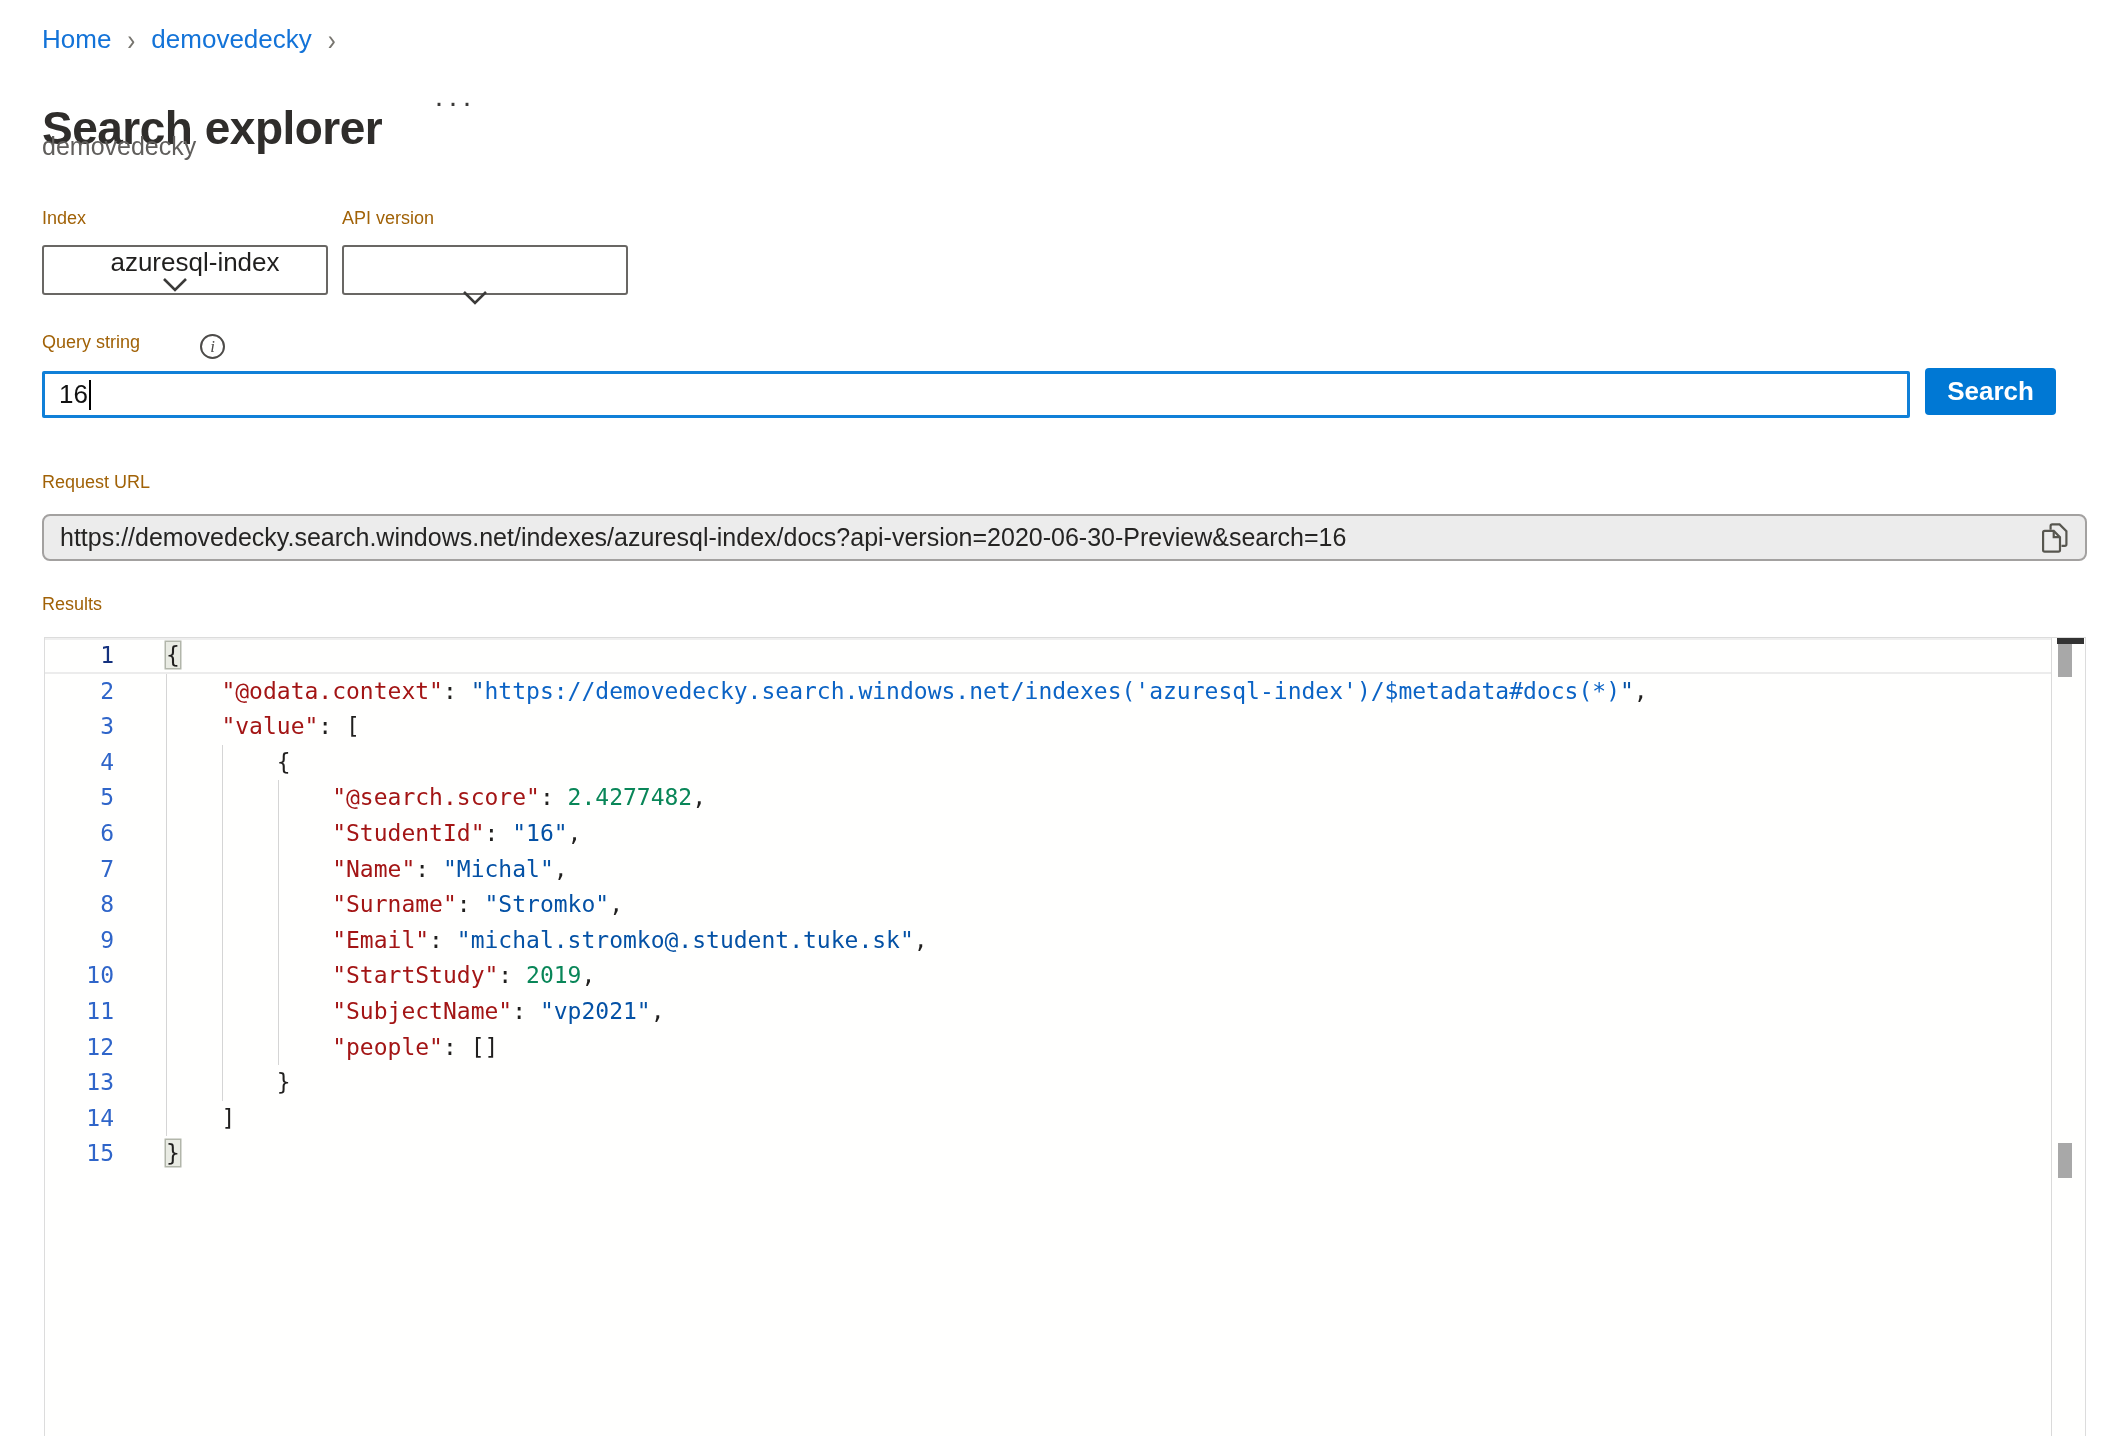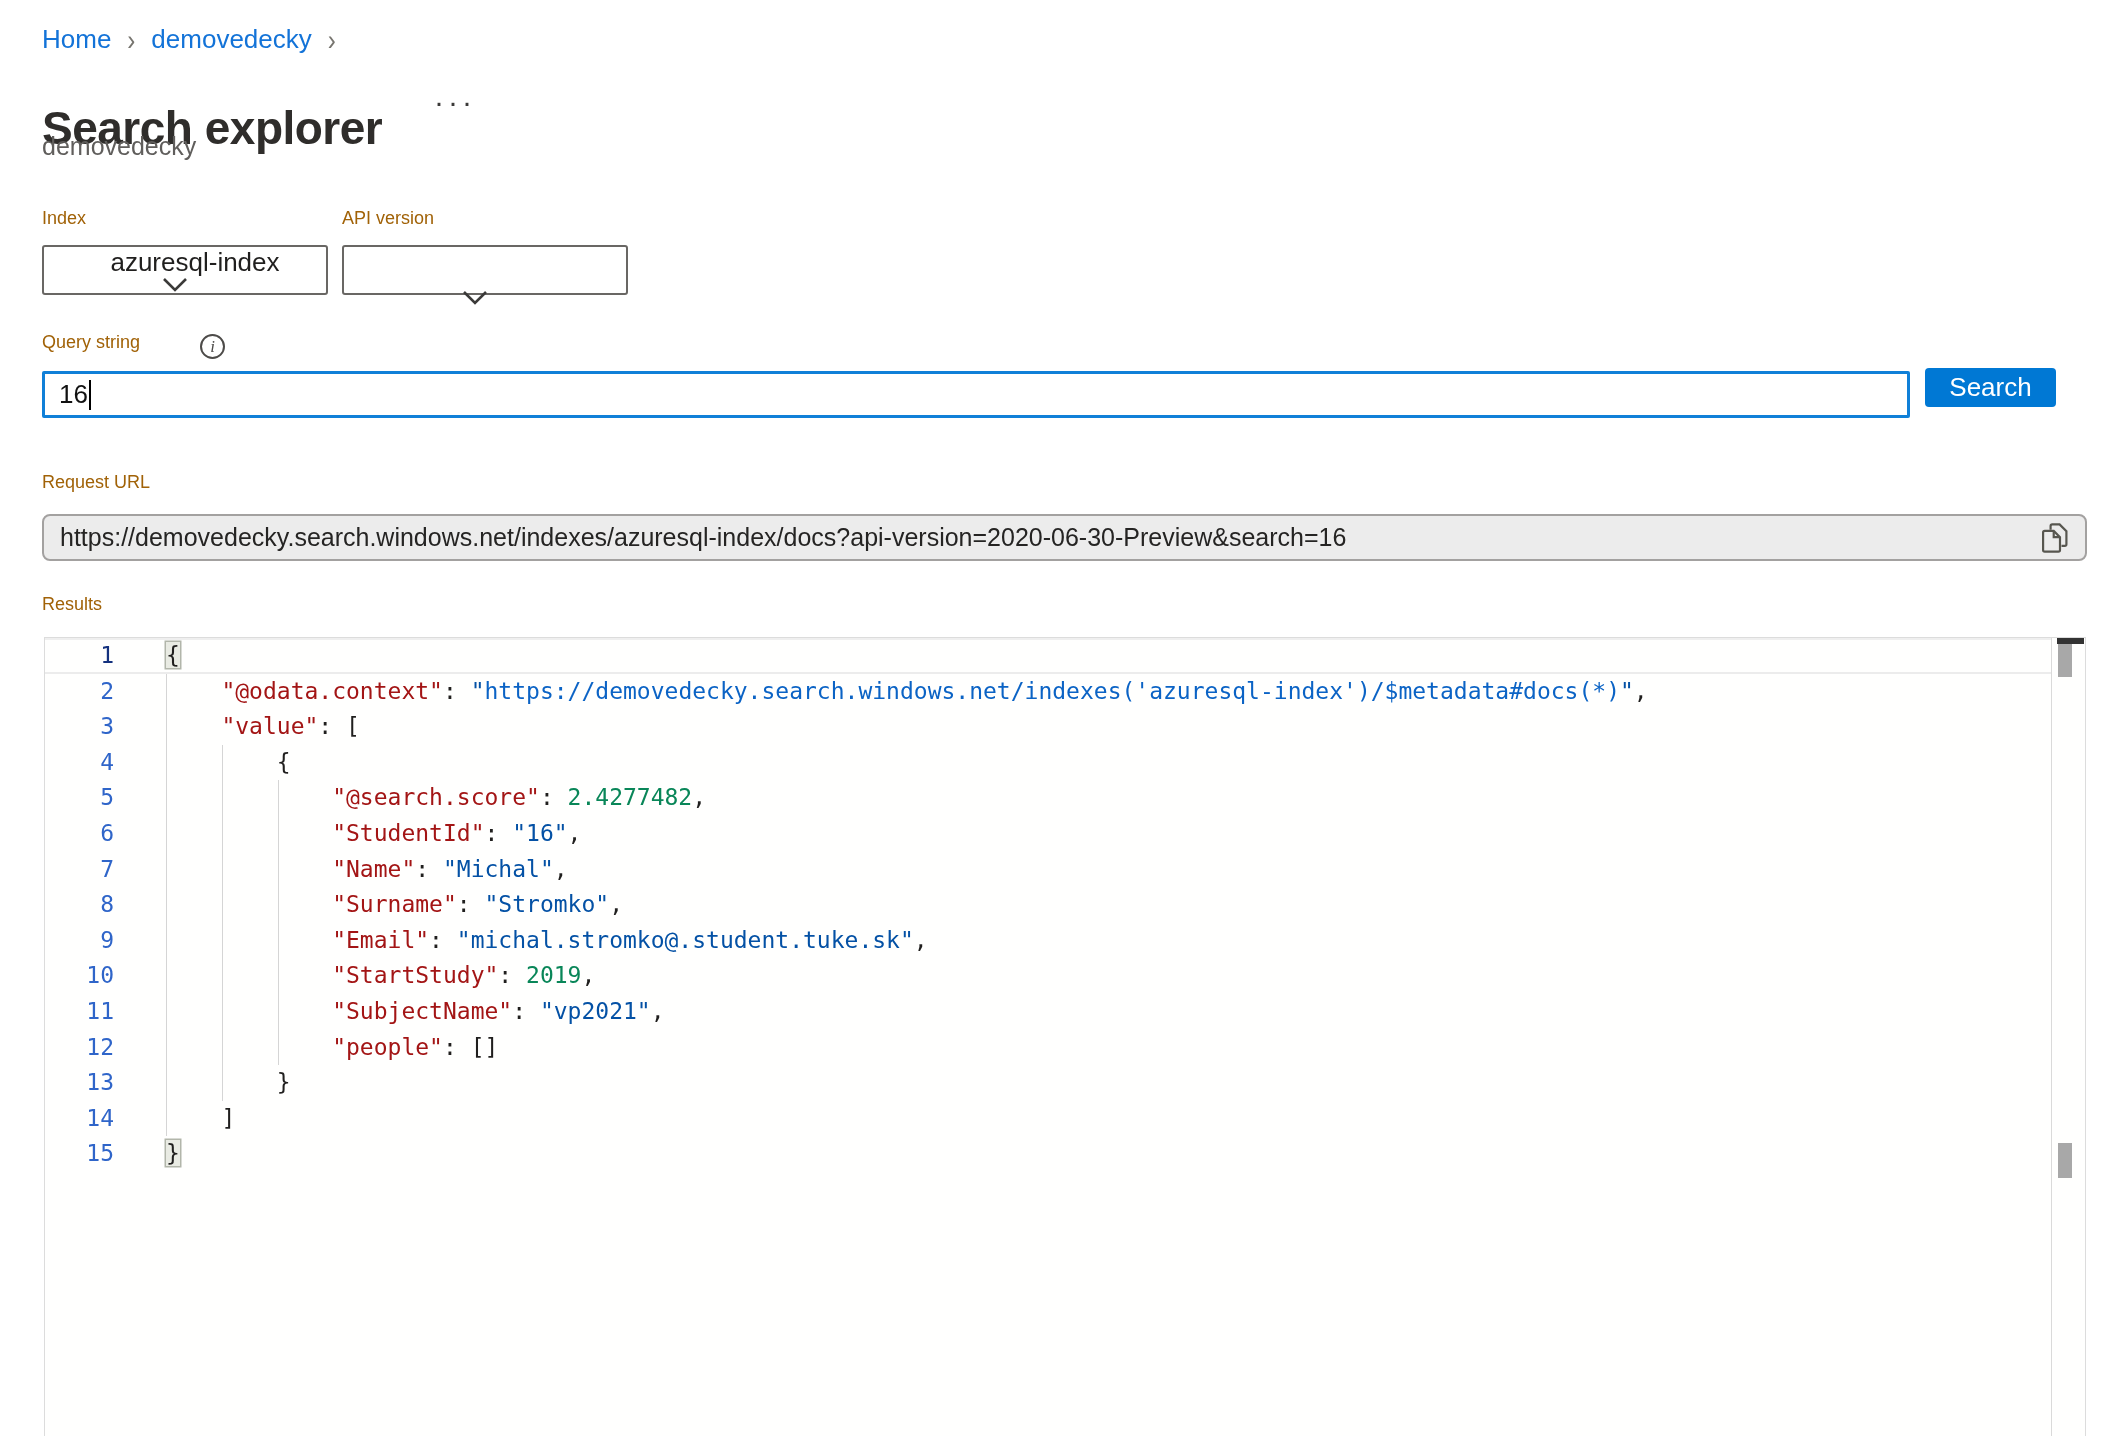--- a/index.html
+++ b/index.html
@@ -49,22 +49,22 @@
   
   .query-input{
     left:42px; top:371px; width:1868px; height:47px; box-sizing:border-box;
     border:3px solid #1080d8; border-radius:2px; background:#fff;
     display:flex; align-items:center; font-size:26px; color:#111; padding-left:14px;
   }
   .caret{display:inline-block; width:2px; height:30px; background:#000; margin-left:1px; animation:blink 1.1s steps(1) infinite;}
   @keyframes blink{50%{opacity:0;}}
 
   .search-btn{
-    left:1925px; top:368px; width:131px; height:39px;
-    background:#0078d4; color:#fff; font-size:26px; font-weight:400;
+    left:1925px; top:368px; width:131px; height:47px;
+    background:#0078d4; color:#fff; font-size:26px; font-weight:700;
     border:none; border-radius:4px; cursor:pointer; font-family:inherit;
   }
 
   
   .url-bar{
     left:42px; top:514px; width:2045px; height:47px; box-sizing:border-box;
     background:#ececec; border:2px solid #a3a1a0; border-radius:8px;
     display:flex; align-items:center;justify-content:flex-end;
   }
   .url-text{font-size:25px; color:#252423; padding-left:16px; flex:1; white-space:nowrap; overflow:hidden;}

